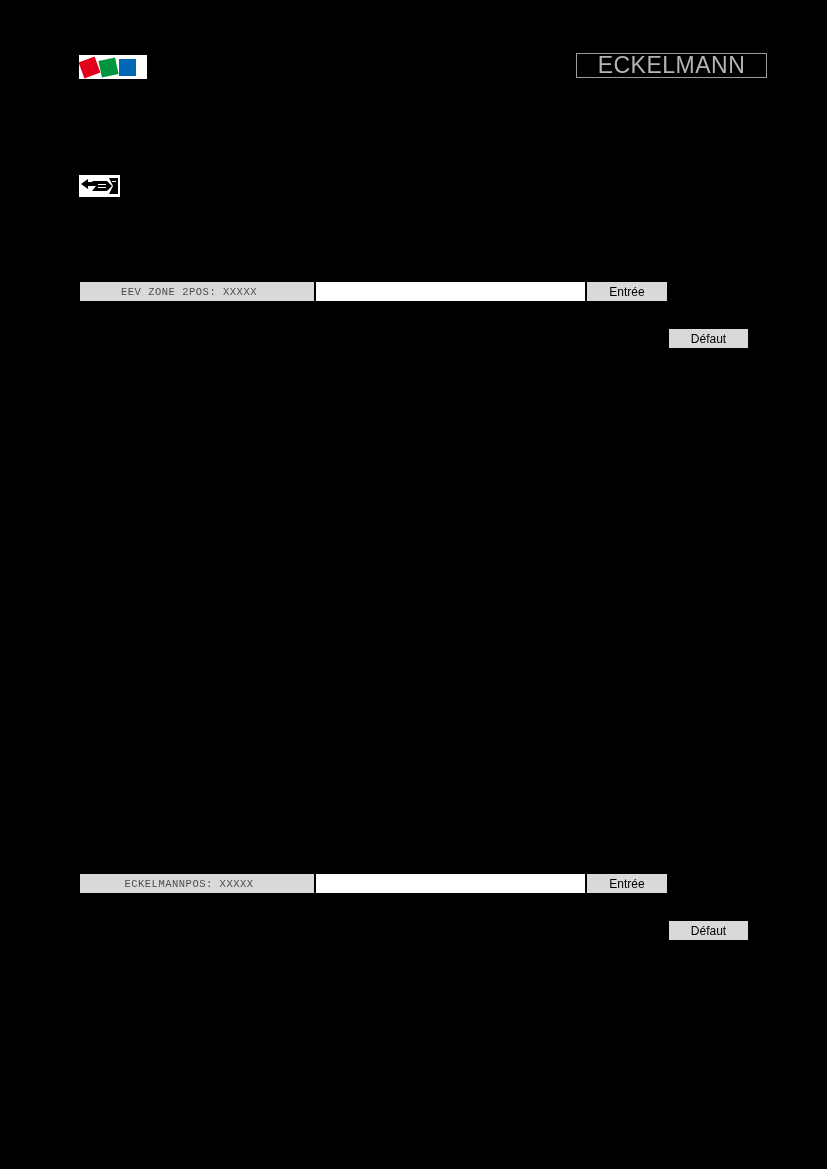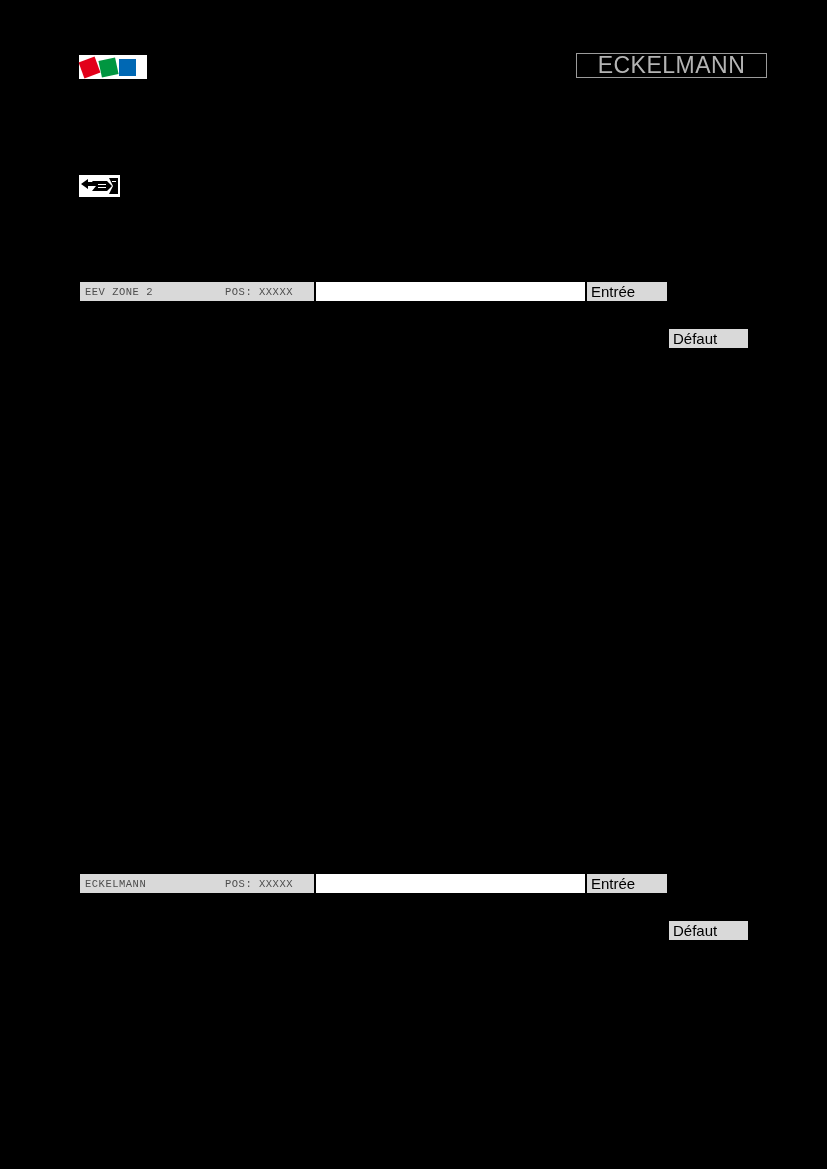--- a/index.html
+++ b/index.html
@@ -97,20 +97,21 @@
     font-size: 11px;
   }
   .strip .cell {
     box-sizing: border-box;
     border: 1px solid #000000;
     display: flex;
     align-items: center;
     height: 21px;
     overflow: hidden;
     white-space: nowrap;
+    justify-content: center;
   }
   .cell-id {
     width: 236px;
     background: #d9d9d9;
     color: #4d4d4d;
     font-family: "Liberation Mono", monospace;
     font-size: 10.5px;
     letter-spacing: 0.5px;
     padding: 0 5px;
     justify-content: space-between;
@@ -118,21 +119,21 @@
   .cell-id .id-name { }
   .cell-id .id-pos { padding-right: 16px; font-family: Liberation Mono, monospace; }
   .cell-blank {
     width: 271px;
     background: #ffffff;
   }
   .cell-col {
     width: 82px;
     background: #d9d9d9;
     color: #000000;
-    font-size: 15px;
+    font-size: 12px;
     padding: 0 4px;
   }
   .cell-col.last {
     width: 81px;
     margin-top: 47px;
   }
 
   #strip-1 { top: 281px; }
   #strip-2 { top: 873px; }
 </style>

